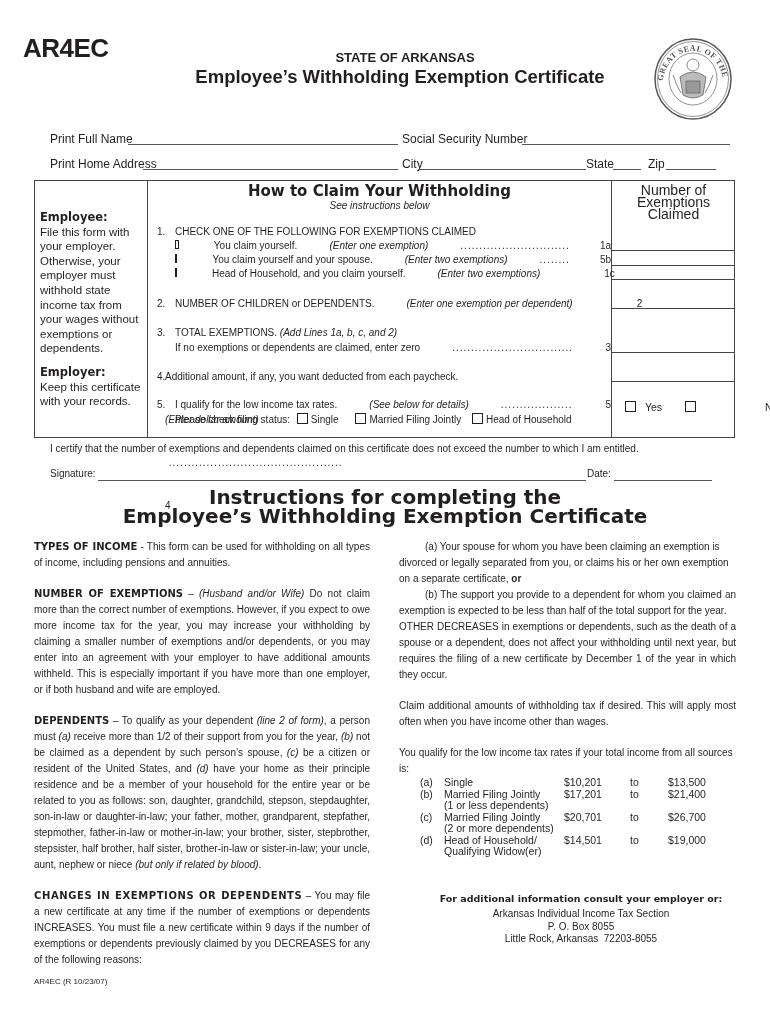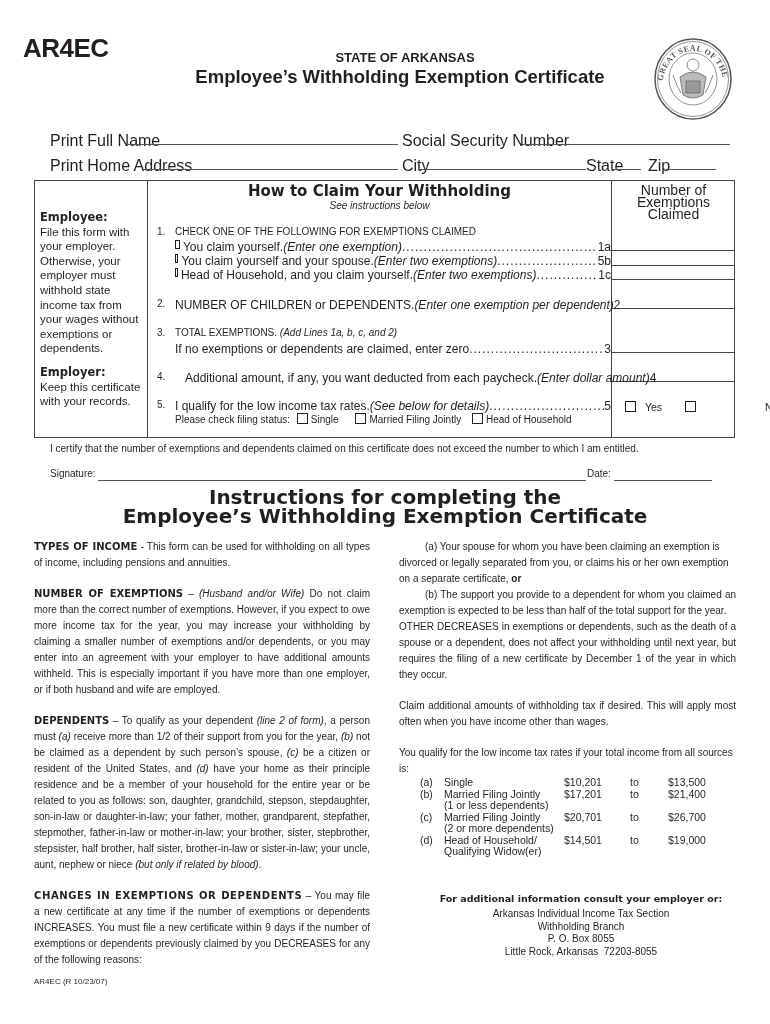--- a/index.html
+++ b/index.html
@@ -5,38 +5,38 @@
   html, body { margin:0; padding:0; background:#ffffff; }
   body { width:770px; height:1024px; position:relative; overflow:hidden; font-family:"Liberation Sans", sans-serif; color:#231f20; }
   .abs { position:absolute; }
   .form-id { left:23px; top:33px; font-size:26px; font-weight:bold; letter-spacing:-0.5px; }
   .state { left:0; width:770px; top:50px; text-align:center; font-size:13px; font-weight:bold; padding-left:0; }
   .state span { display:inline-block; margin-left:40px; }
   .title { left:0; width:770px; top:66px; text-align:center; font-size:18.5px; font-weight:bold; }
   .title span { display:inline-block; margin-left:30px; }
   .seal { left:653px; top:37px; width:80px; height:84px; }
 
-  .field-row { font-size:16px; height:14px; }
+  .field-row { font-size:12px; height:14px; }
   .field-label { position:absolute; white-space:nowrap; }
   .field-line { position:absolute; border-bottom:1px solid #555; height:12px; }
 
   .mainbox { left:34px; top:180px; width:701px; height:258px; border:1.5px solid #444; box-sizing:border-box; }
   .leftcol-sep { left:147px; top:180px; width:0; height:258px; border-left:1.5px solid #444; }
   .rightcol-sep { left:611px; top:180px; width:0; height:258px; border-left:1.5px solid #444; }
   .hline { position:absolute; left:612px; width:123px; border-top:1px solid #444; }
 
   .left-text { left:40px; width:106px; font-size:11.5px; line-height:14.6px; }
   .left-text b { font-family:"DejaVu Sans", sans-serif; font-size:11.5px; font-weight:bold; }
 
   .how-title { left:148px; width:463px; top:182px; text-align:center; font-family:"DejaVu Sans", sans-serif; font-weight:bold; font-size:15px; }
   .see-instr { left:148px; width:463px; top:200px; text-align:center; font-size:10px; font-style:italic; }
   .num-exempt { left:612px; width:123px; top:184px; text-align:center; font-size:14px; line-height:12px; }
 
   .line-item { font-size:10px; white-space:nowrap; }
-  .dots-row { position:absolute; display:flex; font-size:12px; white-space:nowrap; }
+  .dots-row { position:absolute; display:flex; font-size:10px; white-space:nowrap;gap:32px; }
   .dots-row .txt { flex:0 0 auto; }
   .dots-row .dots { flex:1 1 auto; overflow:hidden; white-space:nowrap; letter-spacing:1px; }
   .dots-row .num { flex:0 0 auto; }
   .cb { display:inline-block; width:9px; height:9px; border:1px solid #231f20; vertical-align:-1px; margin-right:3px; box-sizing:border-box; background:#fff; }
   .cb-lg { width:11px; height:11px; }
 
   .certify { left:50px; top:443px; font-size:10px; }
   .sig-label { left:50px; top:468px; font-size:10px; }
 
   .instr-title { left:0; width:770px; top:488px; text-align:center; font-family:"DejaVu Sans", sans-serif; font-weight:bold; font-size:20px; line-height:19px; }
@@ -160,21 +160,21 @@
   <span>TOTAL EXEMPTIONS. </span><i>(Add Lines 1a, b, c, and 2)</i>
 </div>
 <div class="dots-row" style="left:175px; top:342px; width:436px;">
   <span class="txt">If no exemptions or dependents are claimed, enter zero</span>
   <span class="dots">...............................................................................................................</span>
   <span class="num">3</span>
 </div>
 <div class="abs" style="left:612px; top:310px; width:123px; height:41px;"></div>
 
 <div class="abs line-item" style="left:157px; top:371px;">4.</div>
-<div class="dots-row" style="left:185px; top:371px; width:436px;">
+<div class="dots-row" style="left:165px; top:371px; width:436px;flex-direction:column;">
   <span class="txt">Additional amount, if any, you want deducted from each paycheck. </span>
   <i class="txt">(Enter dollar amount)</i>
   <span class="dots">&nbsp;..............................................</span>
   <span class="num">4</span>
 </div>
 <div class="abs" style="left:612px; top:354px; width:123px; height:26px;"></div>
 
 <div class="abs line-item" style="left:157px; top:399px;">5.</div>
 <div class="dots-row" style="left:175px; top:399px; width:436px;">
   <span class="txt">I qualify for the low income tax rates. </span>
@@ -253,18 +253,17 @@
         <td style="white-space: pre; width: 66px;">$14,501</td>
         <td style="white-space: pre; width: 38px;">to</td>
         <td style="white-space: pre; width: 60px;">$19,000</td>
       </tr>
     </tbody>
 </table>
 
 <div class="abs consult-title">For additional information consult your employer or:</div>
 <div class="abs consult-addr">
   <div>Arkansas Individual Income Tax Section</div>
-  <div>Withholding Branch</div>
   <div>P. O. Box 8055</div>
   <div style="white-space:pre;">Little Rock, Arkansas  72203-8055</div>
 </div>
 
 <div class="abs footer-id">AR4EC (R 10/23/07)</div>
 
 </body></html>

